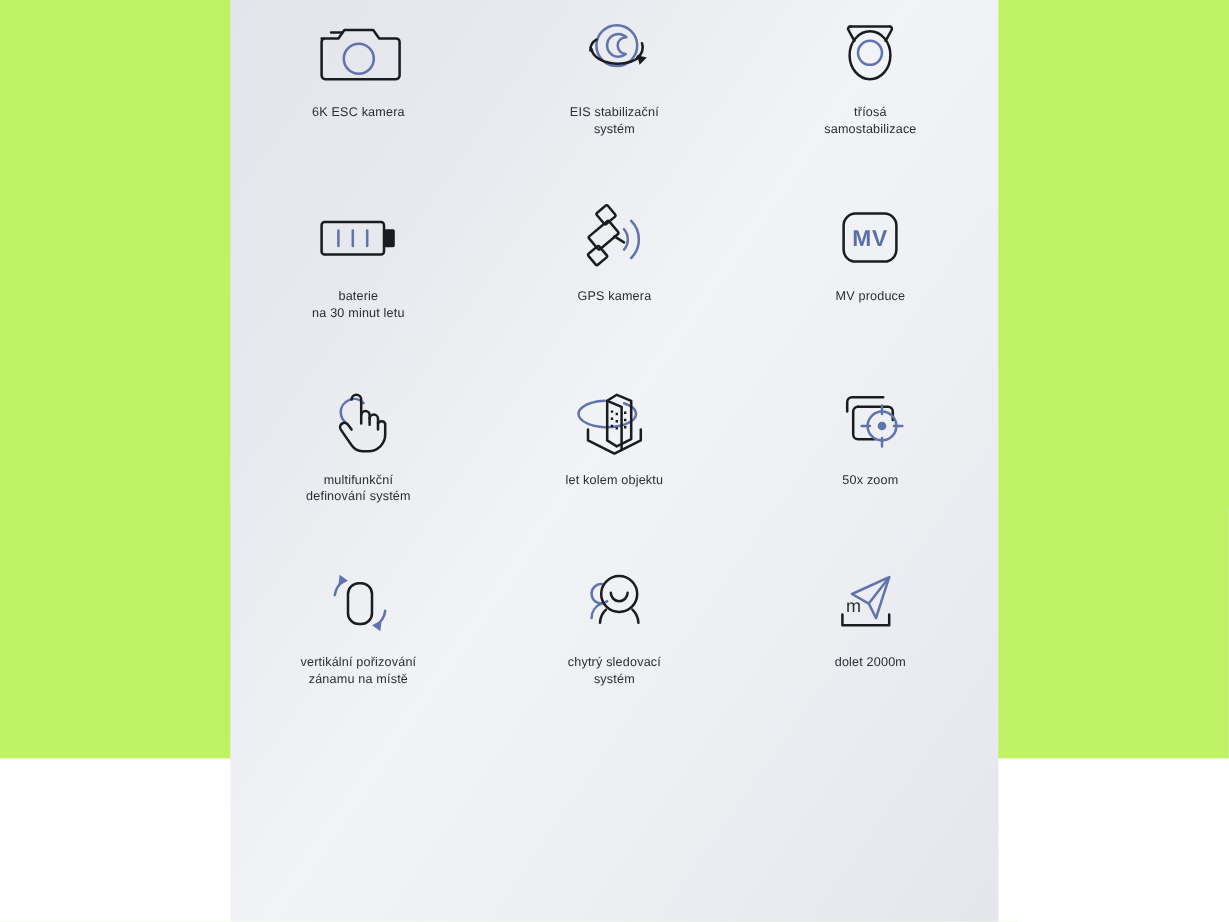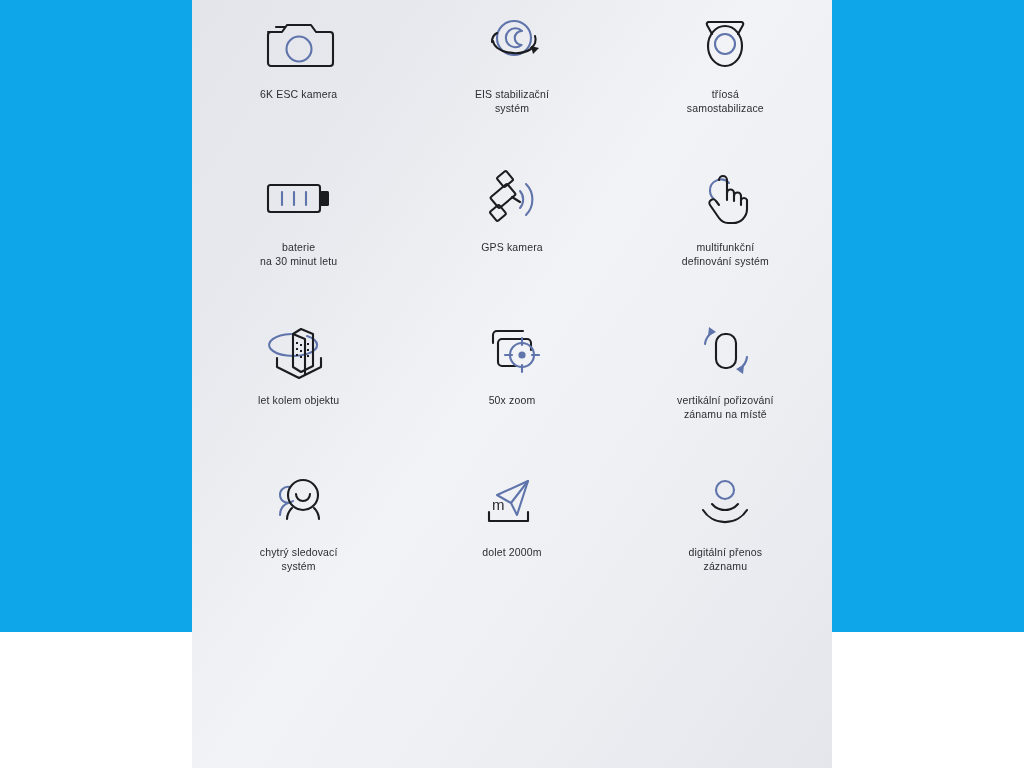--- a/index.html
+++ b/index.html
@@ -10,21 +10,21 @@
   body {
     width: 1024px;
     height: 768px;
     font-family: "Liberation Sans", sans-serif;
     overflow: hidden;
   }
   #page {
     position: relative;
     width: 1024px;
     height: 632px;
-    background: #0ea5e9;
+    background: #bef264;
   }
   #feature-panel {
     position: absolute;
     left: 192px;
     top: 0;
     width: 640px;
     height: 768px;
     background: linear-gradient(125deg, #e4e5ea 0%, #e8e9ee 22%, #f2f3f6 48%, #eeeff3 68%, #e9eaef 86%, #e5e6eb 100%);
   }
   .grid {
@@ -142,20 +142,29 @@
             <rect class="dk" x="20" y="4" width="12" height="12" rx="1.5" transform="rotate(-40 26 10)"></rect>
             <rect class="dk" x="13" y="38" width="12" height="12" rx="1.5" transform="rotate(-40 19 44)"></rect>
             <path class="dk" d="M33 28 l8 5"></path>
             <path class="bl" d="M41 22 a13 13 0 0 1 0 17"></path>
             <path class="bl" d="M47 15 a22 22 0 0 1 0 31"></path>
           </svg>
         </div>
         <div class="caption">GPS kamera</div>
       </div>
 
+      <div class="cell">
+        <div class="icon-box">
+          <svg width="52" height="48" viewBox="0 0 52 48">
+            <rect class="dk" x="4" y="4" width="44" height="40" rx="10" stroke-width="2.6"></rect>
+            <text class="mvtext" x="26" y="31" text-anchor="middle">MV</text>
+          </svg>
+        </div>
+        <div class="caption">MV produce</div>
+      </div>
 
       <div class="cell">
         <div class="icon-box">
           <svg width="58" height="58" viewBox="0 0 58 58">
             <path class="bl" d="M14 22 a11 11 0 0 1 19 -8"></path>
             <path class="bl" d="M14 22 a11 11 0 0 0 4 8"></path>
             <path class="dk" d="M23 11 a4 4 0 0 1 8 0 v20"></path>
             <path class="dk" d="M31 24 a3.5 3.5 0 0 1 7 0 v8"></path>
             <path class="dk" d="M38 27 a3.5 3.5 0 0 1 7 0 v9"></path>
             <path class="dk" d="M45 31 a3.3 3.3 0 0 1 6 0 v9 a14 14 0 0 1 -14 14 h-5 a12 12 0 0 1 -9 -5 l-9 -13 a3.6 3.6 0 0 1 6 -4 l3 4"></path>
@@ -226,28 +235,17 @@
           <svg width="66" height="52" viewBox="0 0 66 52">
             <path class="bl" d="M18 18 L49 4 L38 38 L32 26 z"></path>
             <path class="bl" d="M32 26 L49 4"></path>
             <text class="mlabel" x="13" y="33">m</text>
             <path class="dk" d="M10 35 v9 h39 v-9" stroke-width="2.4"></path>
           </svg>
         </div>
         <div class="caption">dolet 2000m</div>
       </div>
 
-      <div class="cell">
-        <div class="icon-box">
-          <svg width="60" height="50" viewBox="0 0 60 50">
-            <circle class="bl" cx="30" cy="12" r="9" stroke-width="2.6"></circle>
-            <path class="dk" d="M17 26 a17 17 0 0 0 26 0" stroke-width="2.8"></path>
-            <path class="dk" d="M8 32 a26 26 0 0 0 44 0" stroke-width="2.8"></path>
-          </svg>
-        </div>
-        <div class="caption">digitální přenos
-záznamu</div>
-      </div>
 
 
     </div>
   </div>
 </div>
 
 </body></html>

